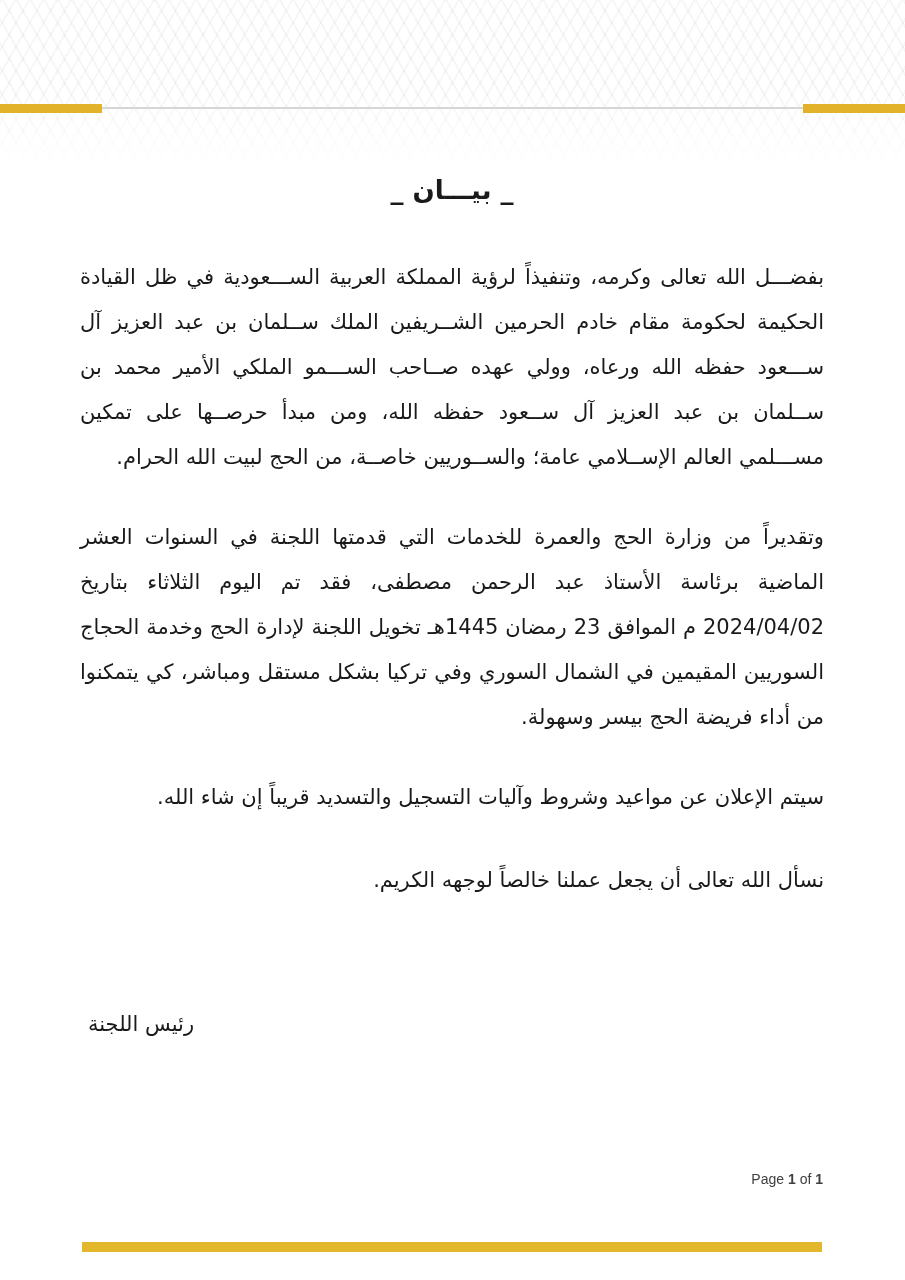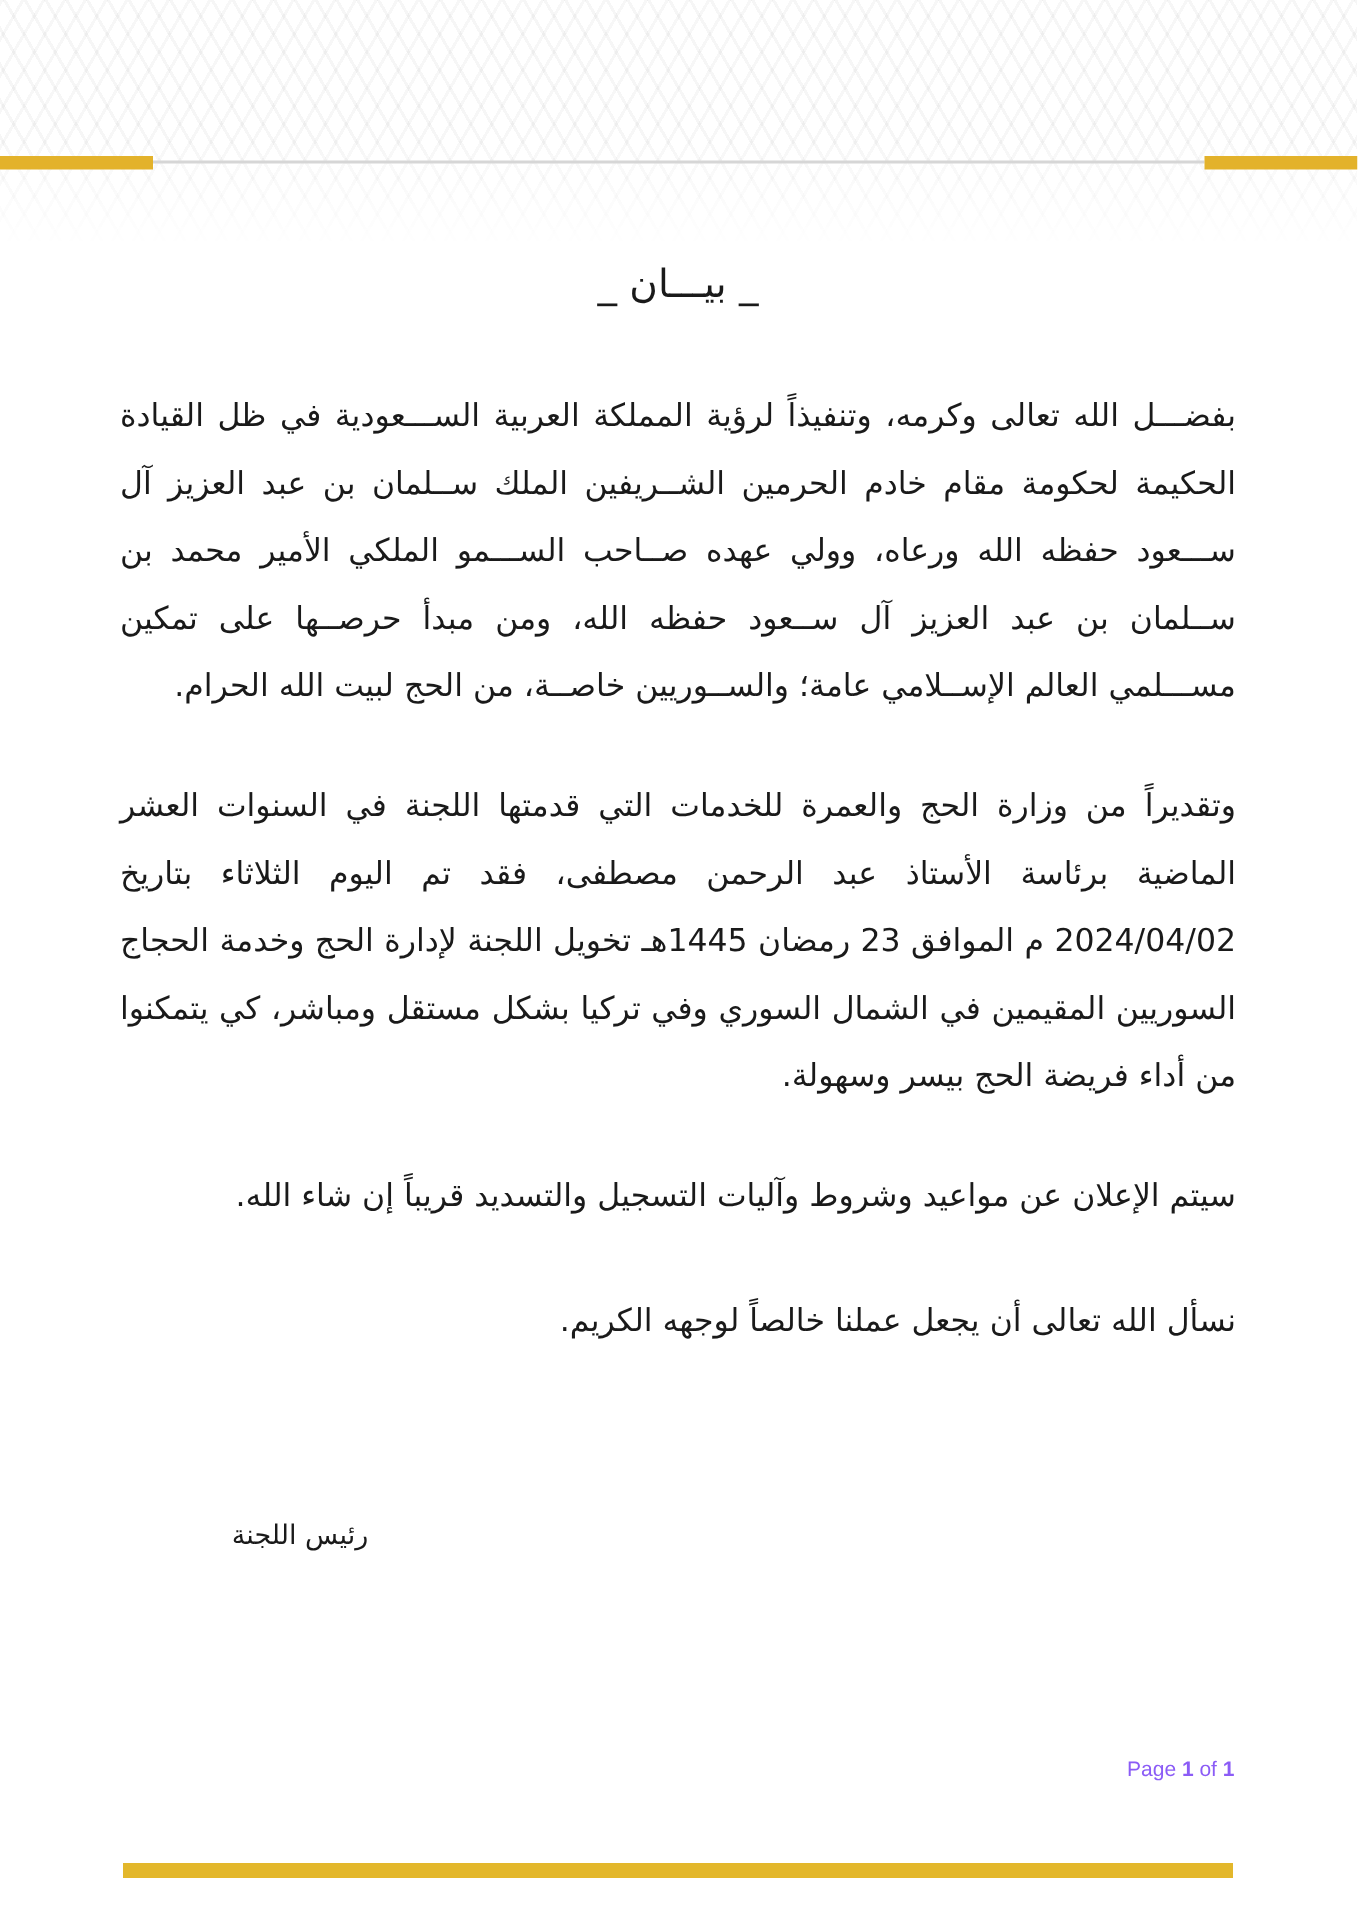--- a/index.html
+++ b/index.html
@@ -54,52 +54,52 @@
       position: absolute;
       left: 80px;
       top: 175px;
       width: 744px;
       direction: rtl;
       text-align: justify;
     }
     .title {
       text-align: center;
       font-size: 26px;
-      font-weight: normal;
+      font-weight: bold;
       margin: 0 0 50px 0;
       letter-spacing: 1px;
     }
     .para {
       font-size: 21px;
       line-height: 45px;
       margin: 0 0 35px 0;
       text-align: justify;
       text-align-last: right;
     }
     .para.short {
       margin-bottom: 38px;
     }
     .signature {
       position: absolute;
-      left: 100px;
+      left: 88px;
       top: 1005px;
       width: 200px;
       direction: rtl;
-      text-align: center;
-      font-size: 18px;
+      text-align: left;
+      font-size: 21px;
       line-height: 38px;
     }
     .signature div { white-space: nowrap; }
     .page-num {
       position: absolute;
       right: 82px;
       top: 1171px;
       font-family: "Liberation Sans", sans-serif;
       font-size: 14px;
-      color: #8b5cf6;
+      color: #404040;
     }
     .page-num b { font-weight: bold; }
     .footer-bar {
       position: absolute;
       left: 82px;
       top: 1242px;
       width: 740px;
       height: 10px;
       background: #e3b72b;
     }

